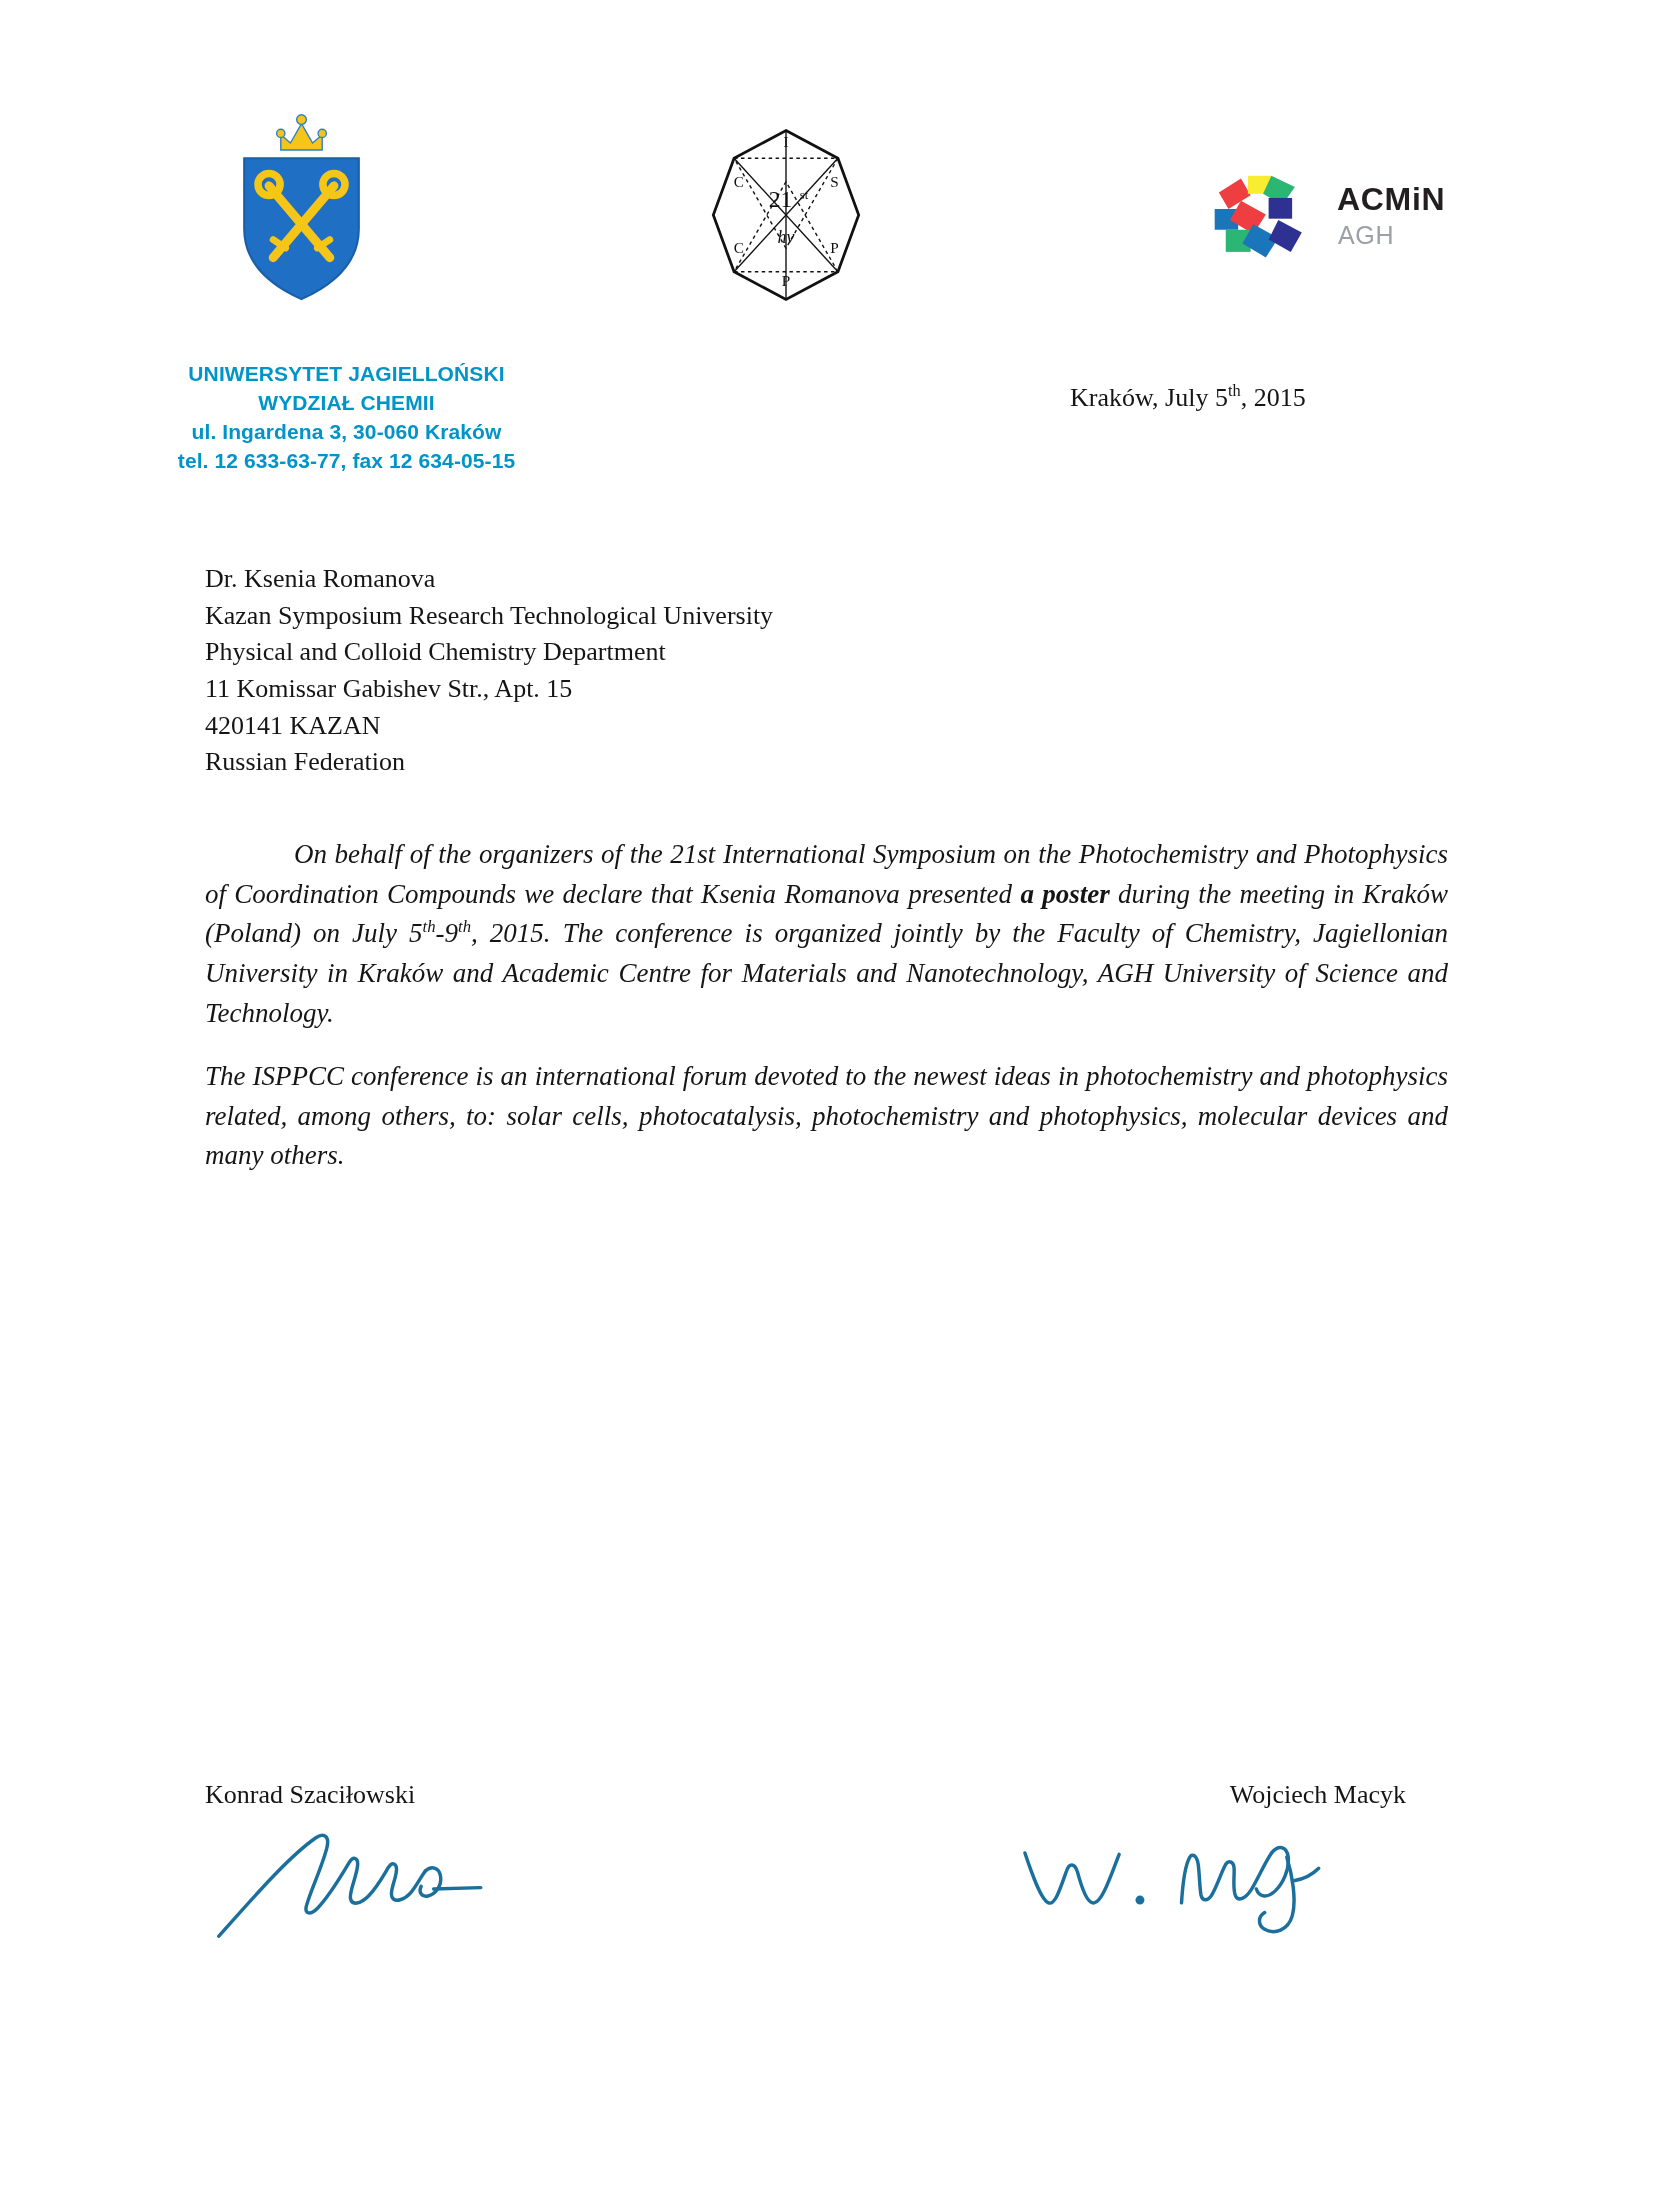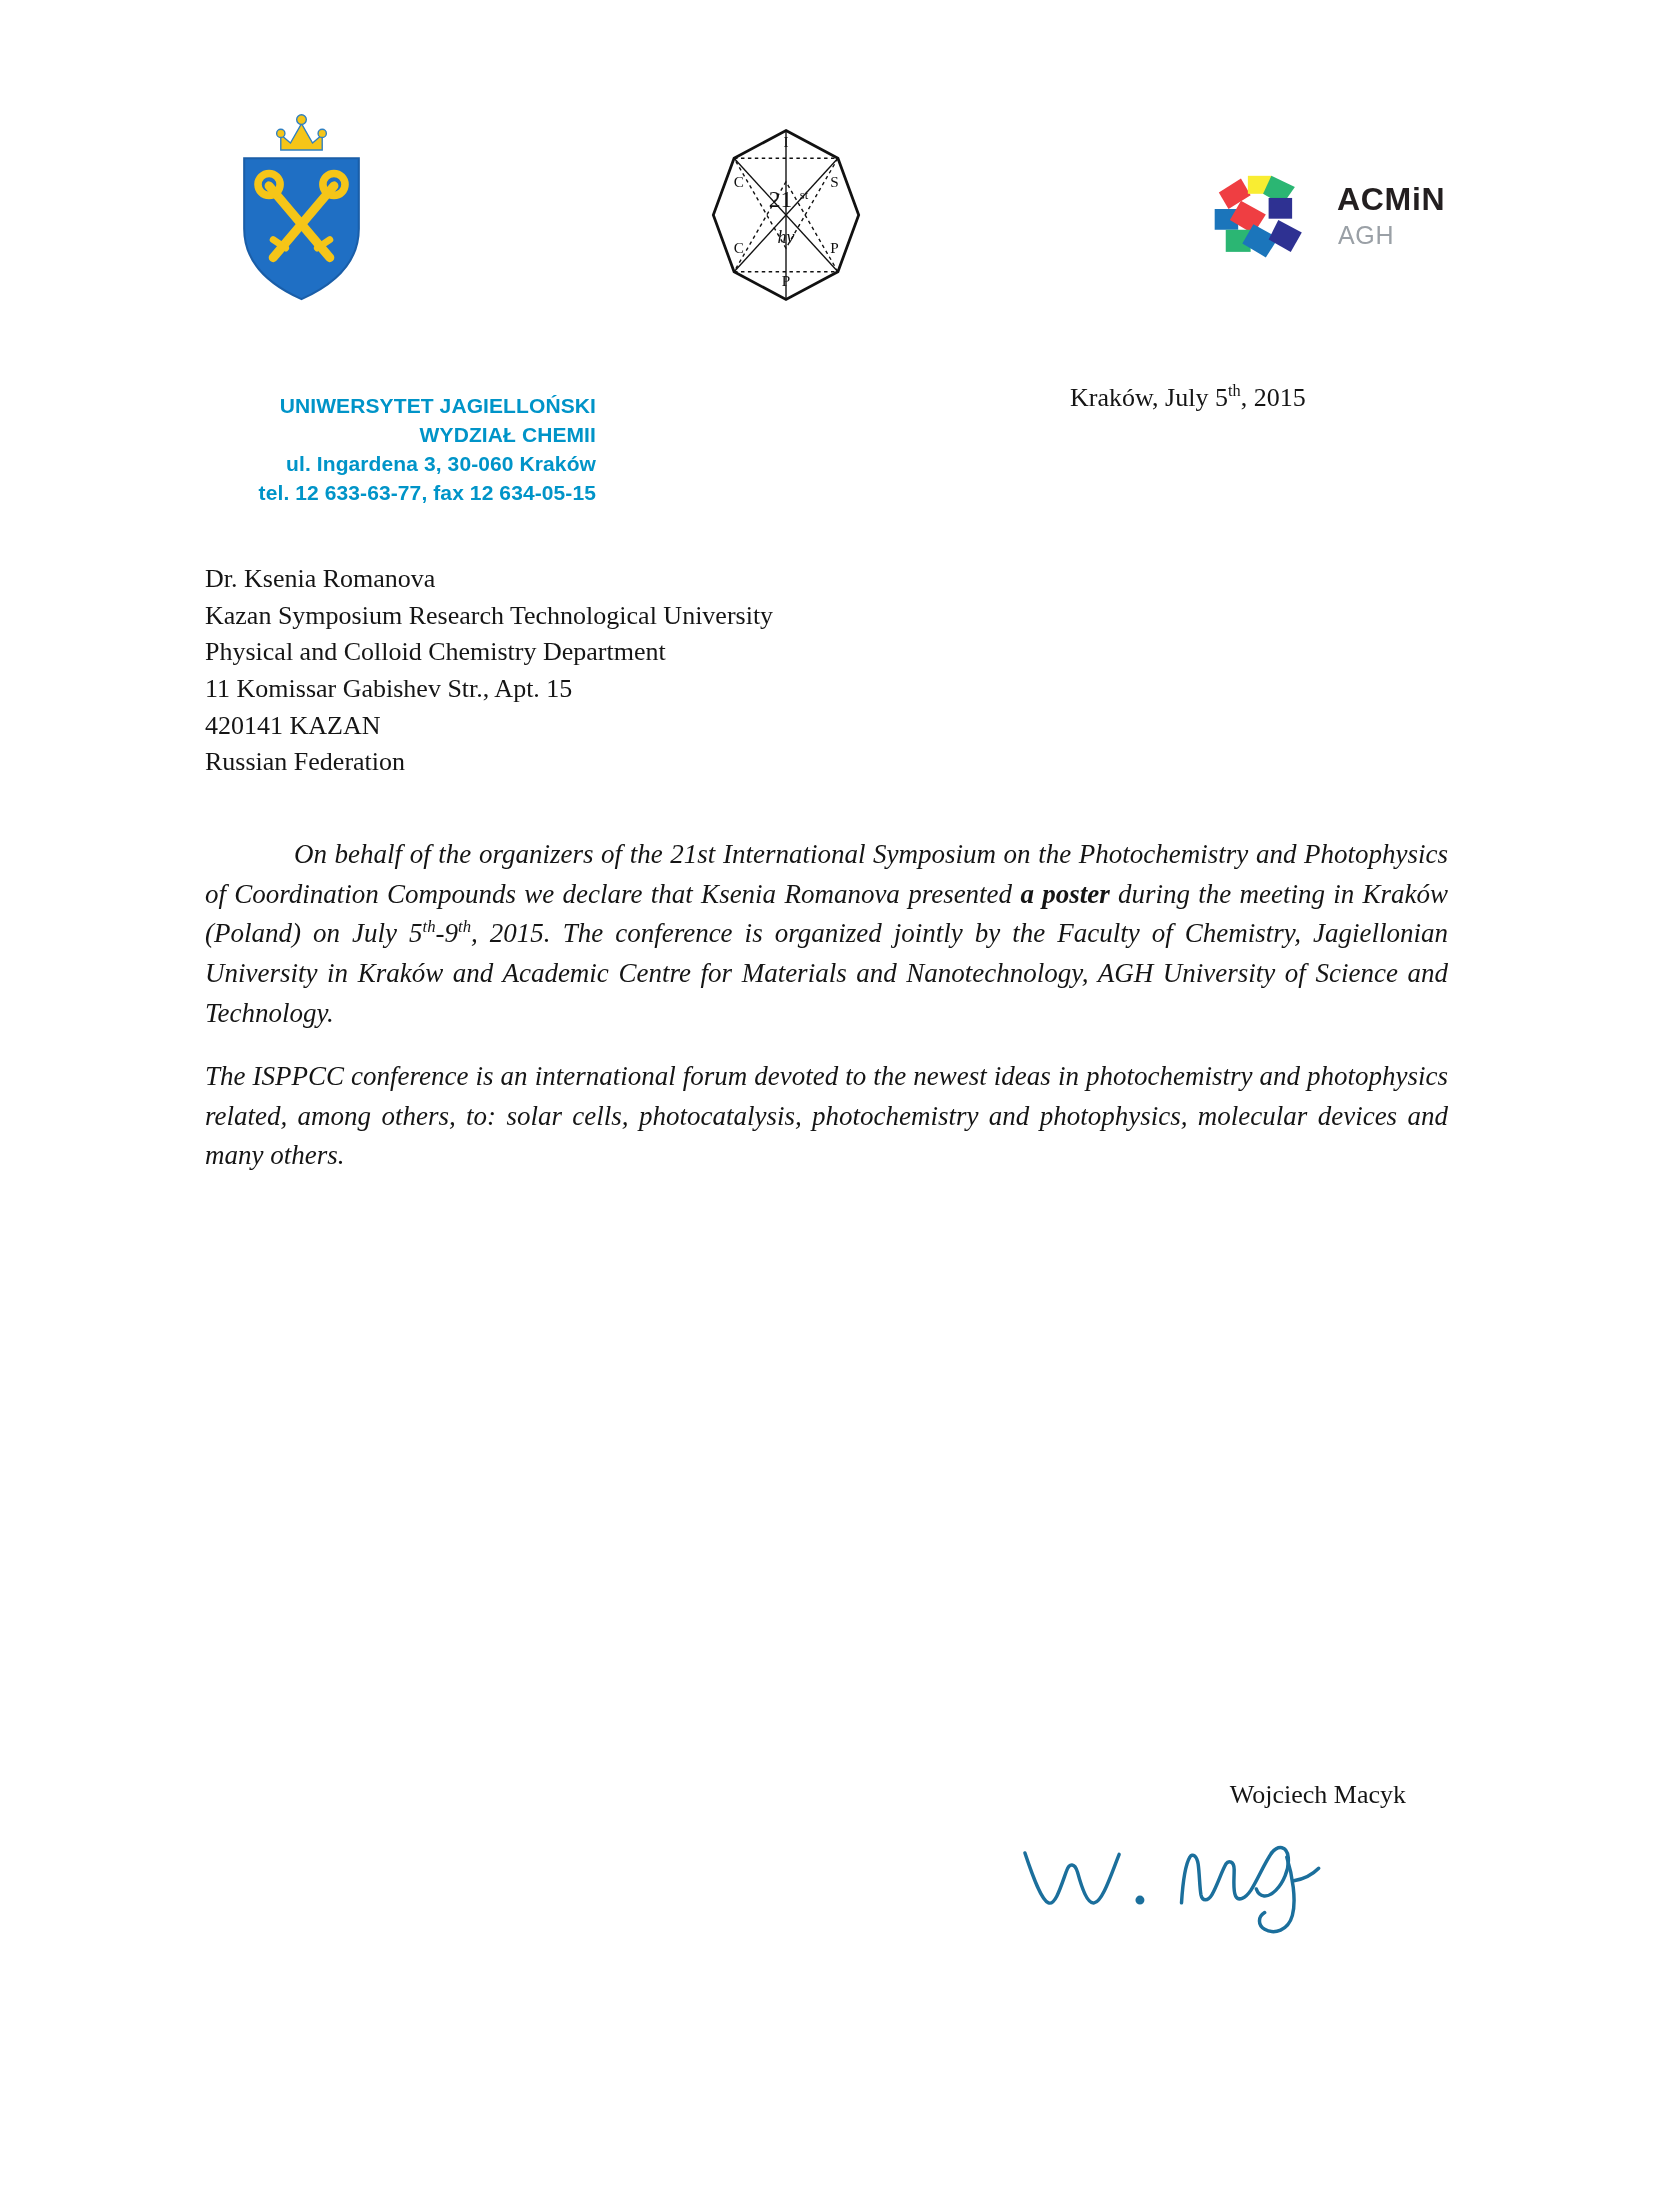--- a/index.html
+++ b/index.html
@@ -38,28 +38,27 @@
     top: 104px;
     width: 145px;
     height: 201px;
   }
 
   .uj-text {
     position: absolute;
     left: 97px;
     top: 360px;
     width: 499px;
-    text-align: right;
+    text-align: center;
     font-family: "Liberation Sans", sans-serif;
     font-weight: bold;
     color: #0094c8;
     font-size: 21px;
     line-height: 1.38;
     letter-spacing: 0.1px;
-    margin-top: 32px;
   }
   .uj-text div { white-space: nowrap; }
 
   .isppcc-logo {
     position: absolute;
     left: 696px;
     top: 125px;
     width: 180px;
     height: 180px;
   }
@@ -256,20 +255,32 @@
     <div>11 Komissar Gabishev Str., Apt. 15</div>
     <div>420141 KAZAN</div>
     <div>Russian Federation</div>
   </div>
 
   <div class="body-text">
     <p class="first"><span>On behalf of the organizers of the 21st International Symposium on the Photochemistry and Photophysics of Coordination Compounds we declare  that Ksenia Romanova presented </span><b>a poster</b><span> during the meeting  in Kraków (Poland) on July 5</span><sup>th</sup><span>-9</span><sup>th</sup><span>, 2015. The conference is organized jointly by the Faculty of Chemistry, Jagiellonian University in Kraków and Academic  Centre for Materials and Nanotechnology, AGH University of Science and Technology.</span></p>
     <p>The  ISPPCC  conference  is  an international forum devoted to the newest ideas in photochemistry  and  photophysics  related,  among  others,  to:  solar  cells, photocatalysis, photochemistry and photophysics, molecular devices and many others.</p>
   </div>
 
+  <div class="sign-left">
+    <div class="sign-name">Konrad Szaciłowski</div>
+    <div class="sign-mark">
+      <svg viewBox="0 0 560 190" width="388" height="132" xmlns="http://www.w3.org/2000/svg">
+        <g fill="none" stroke="#1b6f9c" stroke-width="5" stroke-linecap="round" stroke-linejoin="round">
+          <path d="M20 176 C70 120 120 62 160 34 C172 26 180 32 176 48 C170 74 150 116 146 134 C144 144 152 146 162 136 C180 118 198 86 208 70 C214 60 222 62 220 76 C218 92 208 112 210 122 C212 132 224 130 236 118 C248 106 258 88 264 78 C270 68 278 70 276 84 C274 98 266 112 270 120 C274 128 288 124 298 112 C306 102 312 90 318 82"></path>
+          <path d="M318 82 C326 74 338 76 340 90 C342 104 332 116 322 118 C312 120 308 112 312 104"></path>
+          <path d="M330 108 L398 106"></path>
+        </g>
+      </svg>
+    </div>
+  </div>
 
   <div class="sign-right">
     <div class="sign-name">Wojciech Macyk</div>
     <div class="sign-mark">
       <svg viewBox="0 0 560 190" width="388" height="132" xmlns="http://www.w3.org/2000/svg">
         <g fill="none" stroke="#1b6f9c" stroke-width="5" stroke-linecap="round" stroke-linejoin="round">
           <path d="M10 56 C22 92 34 124 44 128 C54 132 62 104 70 82 C74 70 82 70 86 84 C92 106 100 130 110 128 C122 126 134 88 146 58"></path>
           <circle cx="176" cy="124" r="4" fill="#1b6f9c"></circle>
           <path d="M236 128 C238 96 242 72 248 62 C252 56 258 60 260 72 C262 86 262 104 264 116 C266 126 274 126 280 116 C288 102 294 82 300 72 C304 66 312 68 312 80 C312 96 310 110 314 118 C318 126 328 122 336 110 C346 94 356 70 366 56"></path>
           <path d="M366 56 C376 44 388 46 390 62 C392 80 382 100 372 110 C360 122 348 120 344 108"></path>

